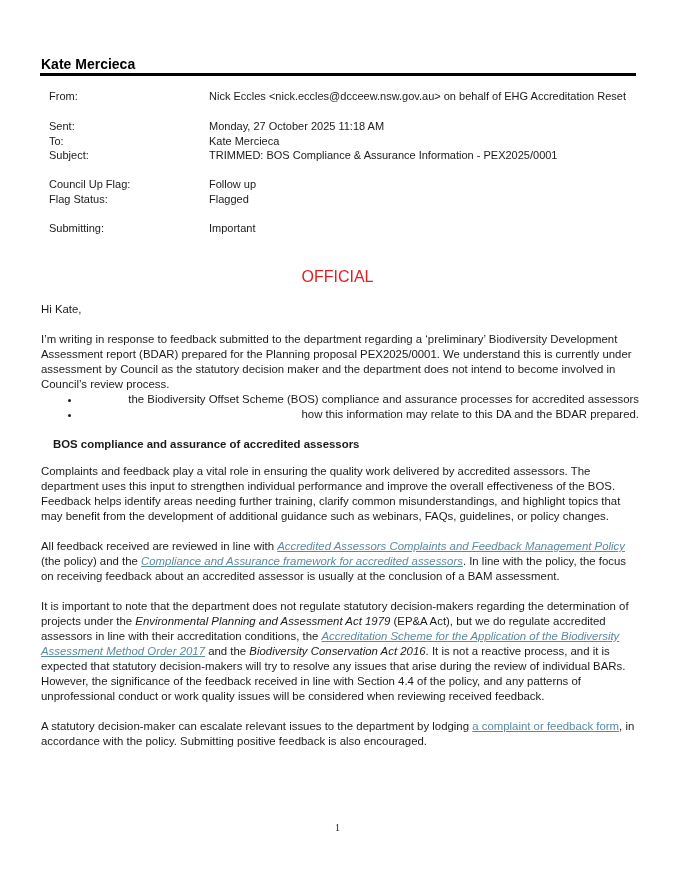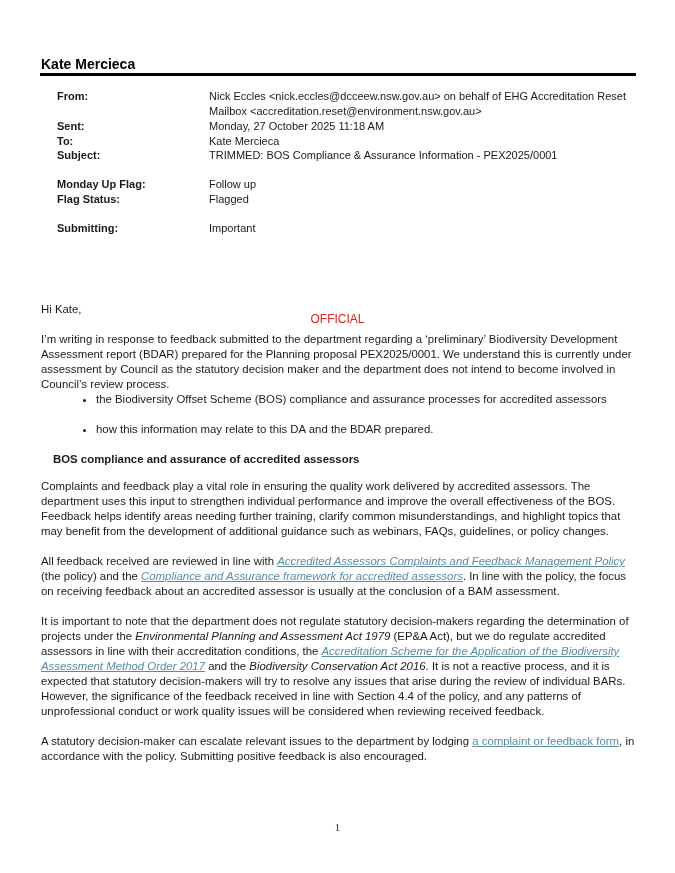--- a/index.html
+++ b/index.html
@@ -2,62 +2,61 @@
 <html><head>
 <meta charset="utf-8">
 <style>
   html, body { margin: 0; padding: 0; background: #ffffff; }
   body { width: 675px; height: 873px; position: relative; overflow: hidden;
          font-family: "Liberation Sans", sans-serif; color: #1a1a1a; }
   .page { position: absolute; left: 0; top: 0; width: 675px; height: 873px; }
   .owner { position: absolute; left: 41px; top: 56px; font-size: 14px; font-weight: bold; color: #000; }
   .rule { position: absolute; left: 40px; top: 73px; width: 596px; height: 3px; background: #000; }
   .hdr { position: absolute; left: 41px; font-size: 11px; line-height: 15px; }
-  .hdr .lbl { position: absolute; left: 16px; font-weight: bold; width: 160px; white-space: nowrap; }
+  .hdr .lbl { position: absolute; left: 8px; font-weight: normal; width: 160px; white-space: nowrap; }
   .hdr .val { position: absolute; left: 168px; width: 440px; }
   .official { position: absolute; left: 0; width: 675px; top: 268px; text-align: center;
-              color: #e02020; font-size: 12px; margin-top: 44px; }
+              color: #e02020; font-size: 16px; }
   .body { position: absolute; left: 41px; top: 302px; width: 598px; font-size: 11.4px; line-height: 15px; }
   .body p { margin: 0 0 15px 0; }
   .body ul { margin: -15px 0 15px 0; padding-left: 40px; }
-  .body li { margin: 15px; }
+  .body li { margin: 0; text-align: right; }
   .body h4 { margin: 12px; font-size: 11.4px; font-weight: bold; }
   a.link { color: #5a8ba3; font-style: italic; text-decoration: underline; }
   a.link.plain { font-style: normal; }
   .pnum { position: absolute; left: 0; width: 675px; top: 822px; text-align: center;
           font-family: "Liberation Serif", serif; font-size: 10px; }
 </style>
 </head>
 <body>
 
 <div class="page">
   <div class="owner">Kate Mercieca</div>
   <div class="rule"></div>
 
   <div class="hdr" style="top:89px;">
     <span class="lbl">From:</span>
     <span class="val">
       <span>Nick Eccles &lt;nick.eccles@dcceew.nsw.gov.au&gt; on behalf of EHG Accreditation Reset</span><br>
-      <span>Mailbox &lt;accreditation.reset@environment.nsw.gov.au&gt;</span>
     </span>
   </div>
   <div class="hdr" style="top:119px;">
     <span class="lbl">Sent:</span>
     <span class="val">Monday, 27 October 2025 11:18 AM</span>
   </div>
   <div class="hdr" style="top:134px;">
     <span class="lbl">To:</span>
     <span class="val">Kate Mercieca</span>
   </div>
   <div class="hdr" style="top:148px;">
     <span class="lbl">Subject:</span>
     <span class="val">TRIMMED: BOS Compliance &amp; Assurance Information - PEX2025/0001</span>
   </div>
   <div class="hdr" style="top:177px;">
-    <span class="lbl">Monday Up Flag:</span>
+    <span class="lbl">Council Up Flag:</span>
     <span class="val">Follow up</span>
   </div>
   <div class="hdr" style="top:192px;">
     <span class="lbl">Flag Status:</span>
     <span class="val">Flagged</span>
   </div>
   <div class="hdr" style="top:221px;">
     <span class="lbl">Submitting:</span>
     <span class="val">Important</span>
   </div>

